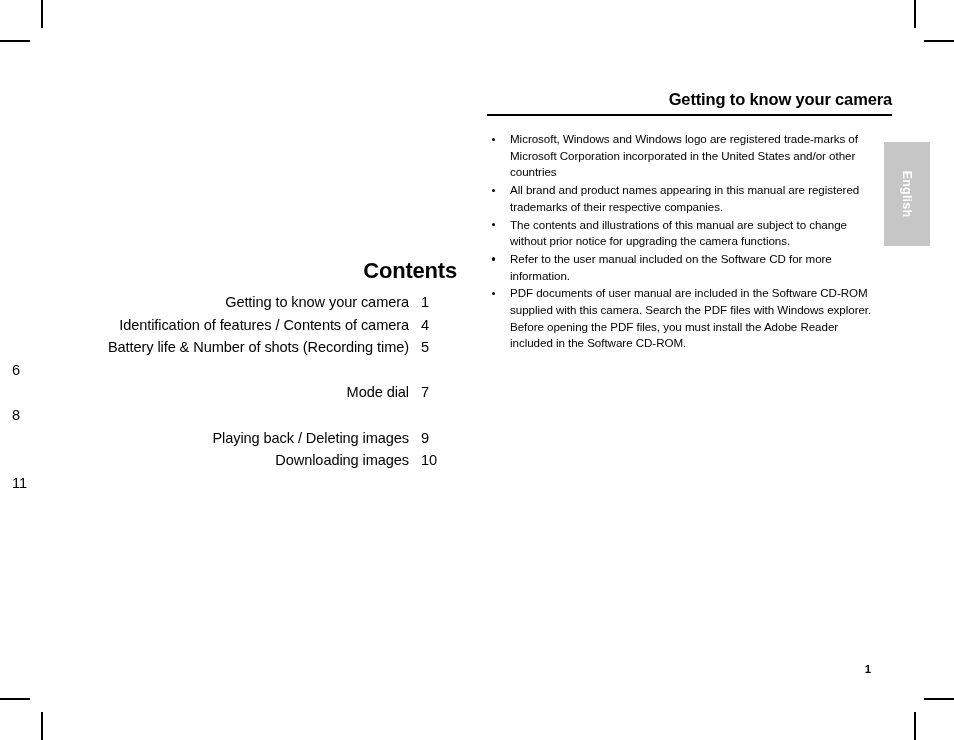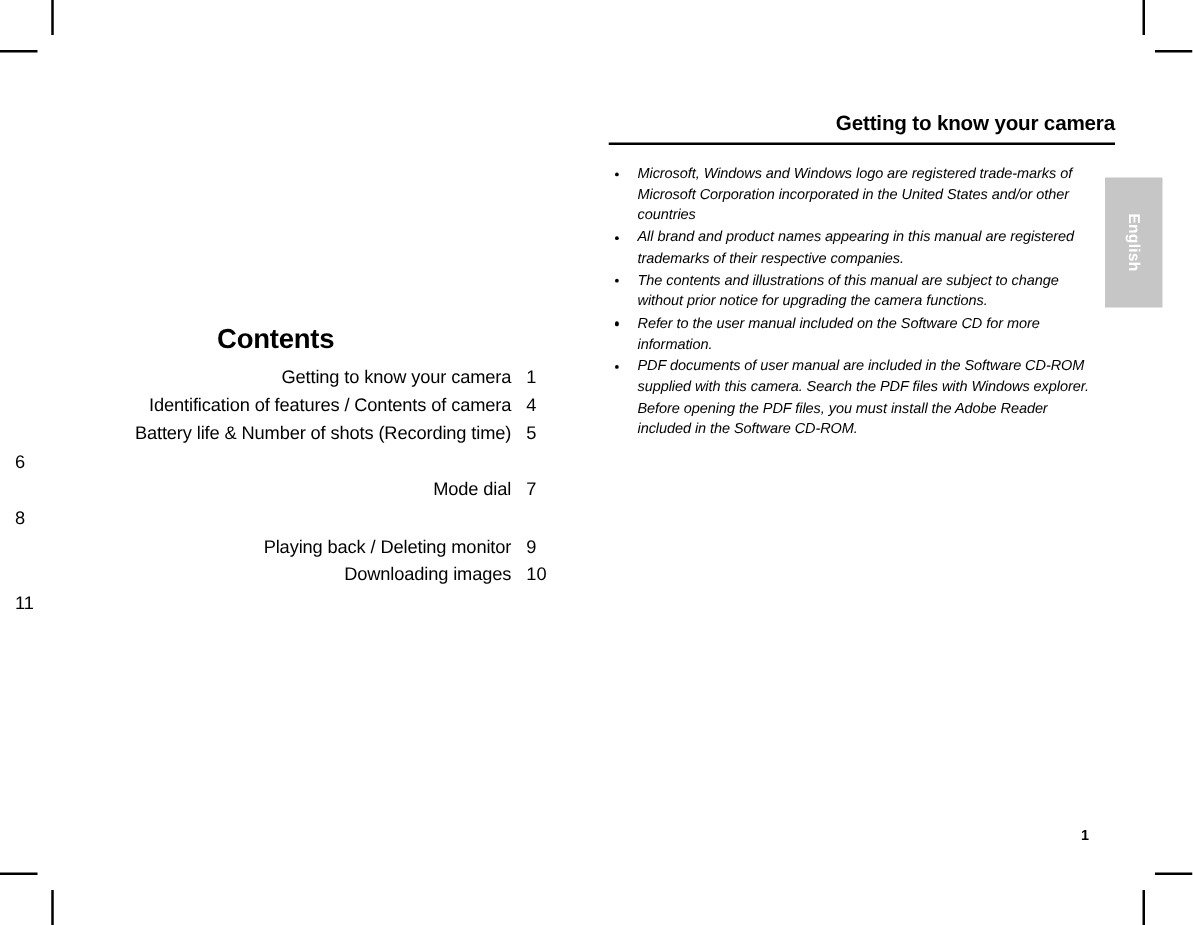--- a/index.html
+++ b/index.html
@@ -36,24 +36,24 @@
   
   .left-page {
     position: absolute;
     left: 0;
     top: 0;
     width: 470px;
     height: 740px;
   }
   .contents-title {
     position: absolute;
-    left: 0;
+    left: 16px;
     top: 258px;
     width: 441px;
-    text-align: center;
+    text-align: right;
     font-size: 22px;
     font-weight: bold;
     letter-spacing: -0.2px;
   }
   .toc {
     position: absolute;
     left: 0;
     top: 294px;
     width: 441px;
   }
@@ -103,21 +103,20 @@
     width: 405px;
     height: 1.6px;
     background: #000000;
   }
 
   .notes {
     position: absolute;
     left: 18px;
     top: 131px;
     width: 392px;
-    font-style: italic;
   }
   .note {
     position: relative;
     padding-left: 22px;
     margin: 0 0 1px 0;
     font-size: 11.6px;
     line-height: 16.7px;
     letter-spacing: -0.05px;
   }
   .note .dot {
@@ -195,21 +194,21 @@
         <span class="toc-page">6</span>
       </div>
       <div class="toc-row">
         <span class="toc-label">Mode dial</span>
         <span class="toc-page">7</span>
       </div>
       <div class="toc-row">
         <span class="toc-page">8</span>
       </div>
       <div class="toc-row">
-        <span class="toc-label">Playing back / Deleting monitor</span>
+        <span class="toc-label">Playing back / Deleting images</span>
         <span class="toc-page">9</span>
       </div>
       <div class="toc-row">
         <span class="toc-label">Downloading images</span>
         <span class="toc-page">10</span>
       </div>
       <div class="toc-row">
         <span class="toc-page">11</span>
       </div>
     </div>

